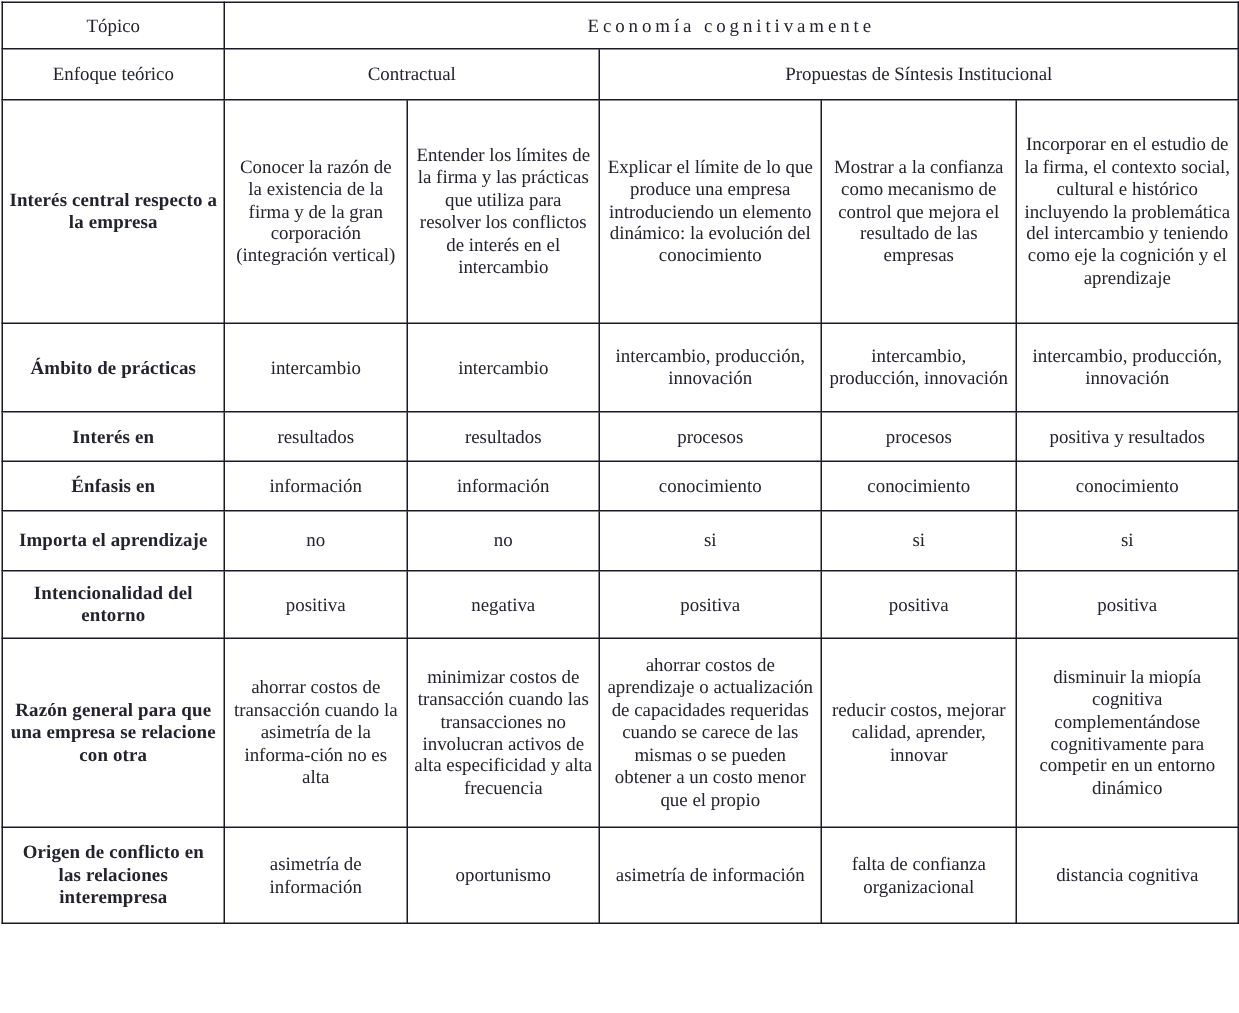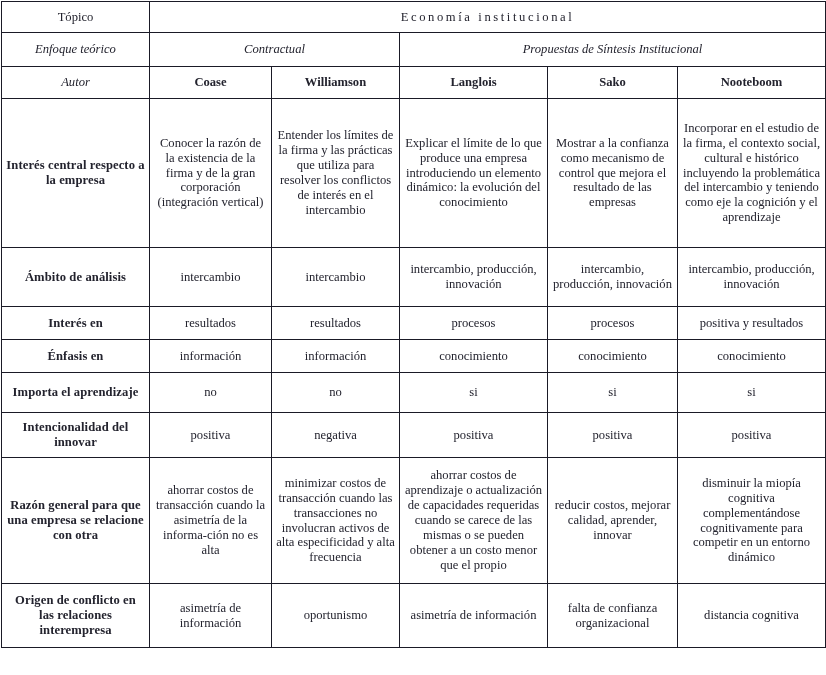--- a/index.html
+++ b/index.html
@@ -53,21 +53,20 @@
     font-size: 13.4px;
   }
   td.banner {
     font-weight: normal;
     font-size: 13.4px;
     letter-spacing: 2.6px;
   }
   td.approach {
     font-weight: normal;
     font-size: 13.4px;
-    font-style: italic;
   }
   td.author {
     font-weight: bold;
     font-size: 13.6px;
   }
   td.cell {
     font-size: 12.5px;
     line-height: 1.2;
   }
   
@@ -94,47 +93,39 @@
       <col class="c0">
         <col class="c1">
         <col class="c2">
         <col class="c3">
         <col class="c4">
         <col class="c5">
     </colgroup>
     <tbody>
       <tr class="r-topic">
         <td class="topic-label">Tópico</td>
-        <td class="banner" colspan="5">Economía institucional</td>
+        <td class="banner" colspan="5">Economía cognitivamente</td>
       </tr>
       <tr class="r-approach">
         <td class="approach">Enfoque teórico</td>
         <td class="approach" colspan="2">Contractual</td>
         <td class="approach" colspan="3">Propuestas de Síntesis Institucional</td>
-      </tr>
-      <tr class="r-author">
-        <td class="approach">Autor</td>
-        <td class="author">Coase</td>
-        <td class="author">Williamson</td>
-        <td class="author">Langlois</td>
-        <td class="author">Sako</td>
-        <td class="author">Nooteboom</td>
       </tr>
 
       <tr class="r-interes">
         <td class="rowlabel">Interés central respecto a la empresa</td>
         <td class="cell">Conocer la razón de la existencia de la firma y de la gran corporación (integración vertical)</td>
         <td class="cell">Entender los límites de la firma y las prácticas que utiliza para resolver los conflictos de interés en el intercambio</td>
         <td class="cell">Explicar el límite de lo que produce una empresa introduciendo un elemento dinámico: la evolución del conocimiento</td>
         <td class="cell">Mostrar a la confianza como mecanismo de control que mejora el resultado de las empresas</td>
         <td class="cell">Incorporar en el estudio de la firma, el contexto social, cultural e histórico incluyendo la problemática del intercambio y teniendo como eje la cognición y el aprendizaje</td>
       </tr>
 
       <tr class="r-ambito">
-        <td class="rowlabel">Ámbito de análisis</td>
+        <td class="rowlabel">Ámbito de prácticas</td>
         <td class="cell">intercambio</td>
         <td class="cell">intercambio</td>
         <td class="cell">intercambio, producción, innovación</td>
         <td class="cell">intercambio, producción, innovación</td>
         <td class="cell">intercambio, producción, innovación</td>
       </tr>
 
       <tr class="r-interesen">
         <td class="rowlabel">Interés en</td>
         <td class="cell">resultados</td>
@@ -158,21 +149,21 @@
         <td class="rowlabel">Importa el aprendizaje</td>
         <td class="cell">no</td>
         <td class="cell">no</td>
         <td class="cell">si</td>
         <td class="cell">si</td>
         <td class="cell">si</td>
       </tr>
 
 
       <tr class="r-intencionalidad">
-        <td class="rowlabel">Intencionalidad del innovar</td>
+        <td class="rowlabel">Intencionalidad del entorno</td>
         <td class="cell">positiva</td>
         <td class="cell">negativa</td>
         <td class="cell">positiva</td>
         <td class="cell">positiva</td>
         <td class="cell">positiva</td>
       </tr>
 
       <tr class="r-razon">
         <td class="rowlabel">Razón general para que una empresa se relacione con otra</td>
         <td class="cell">ahorrar costos de transacción cuando la asimetría de la informa-ción no es alta</td>

